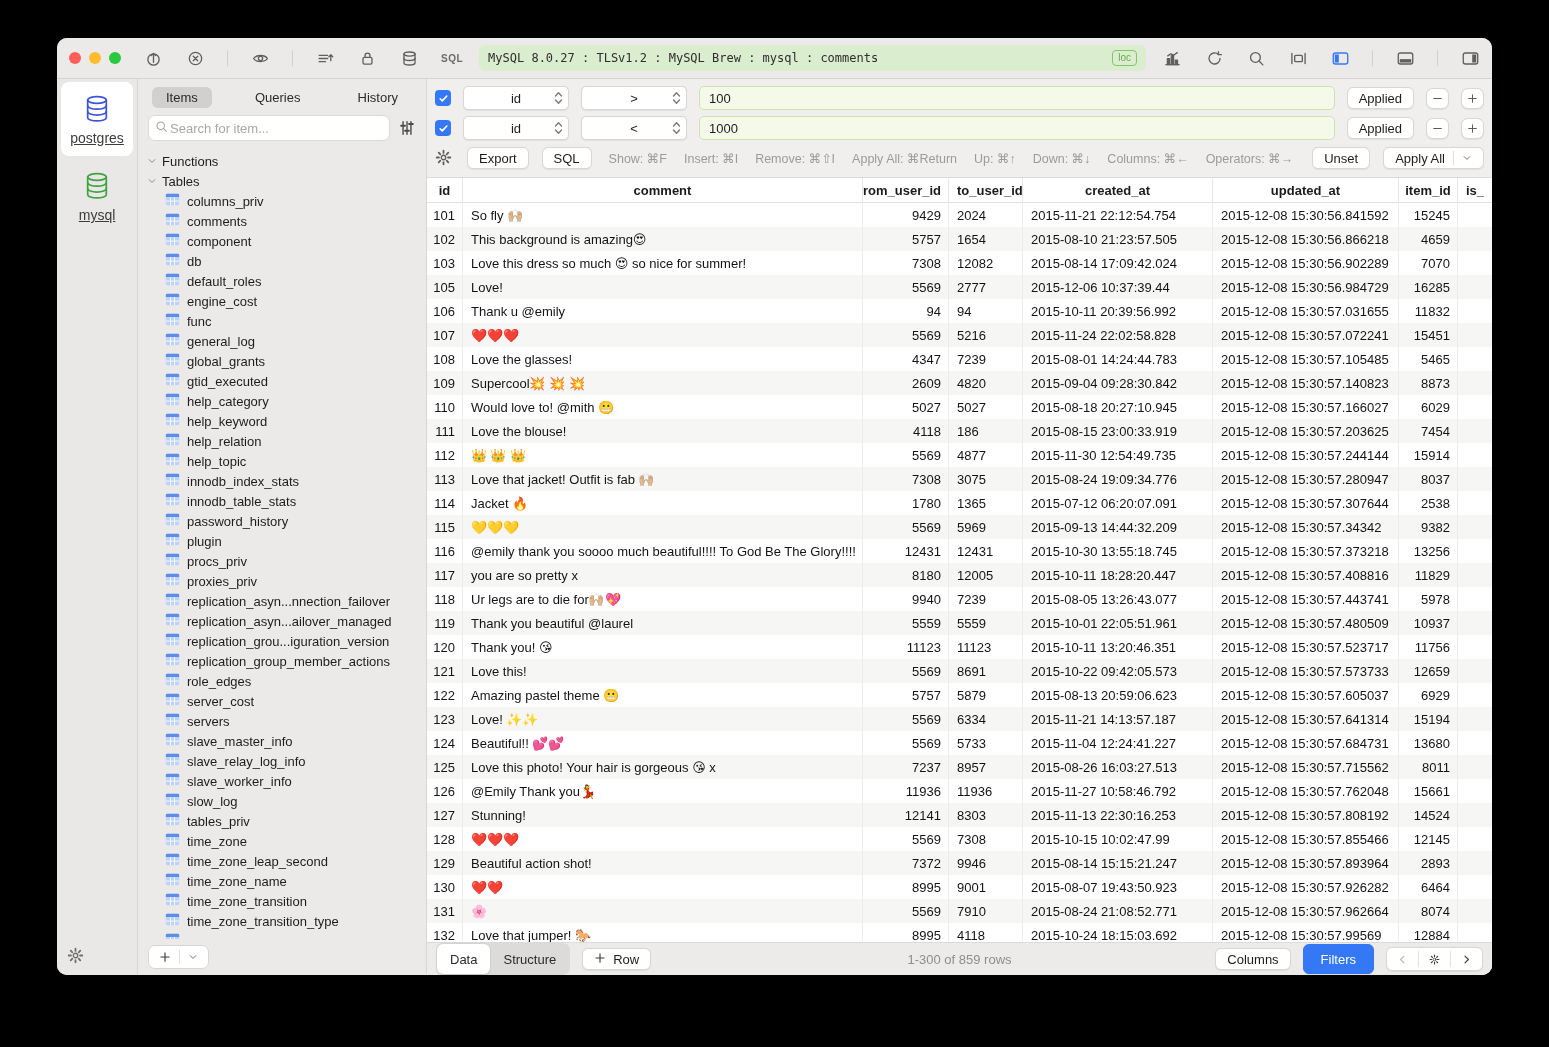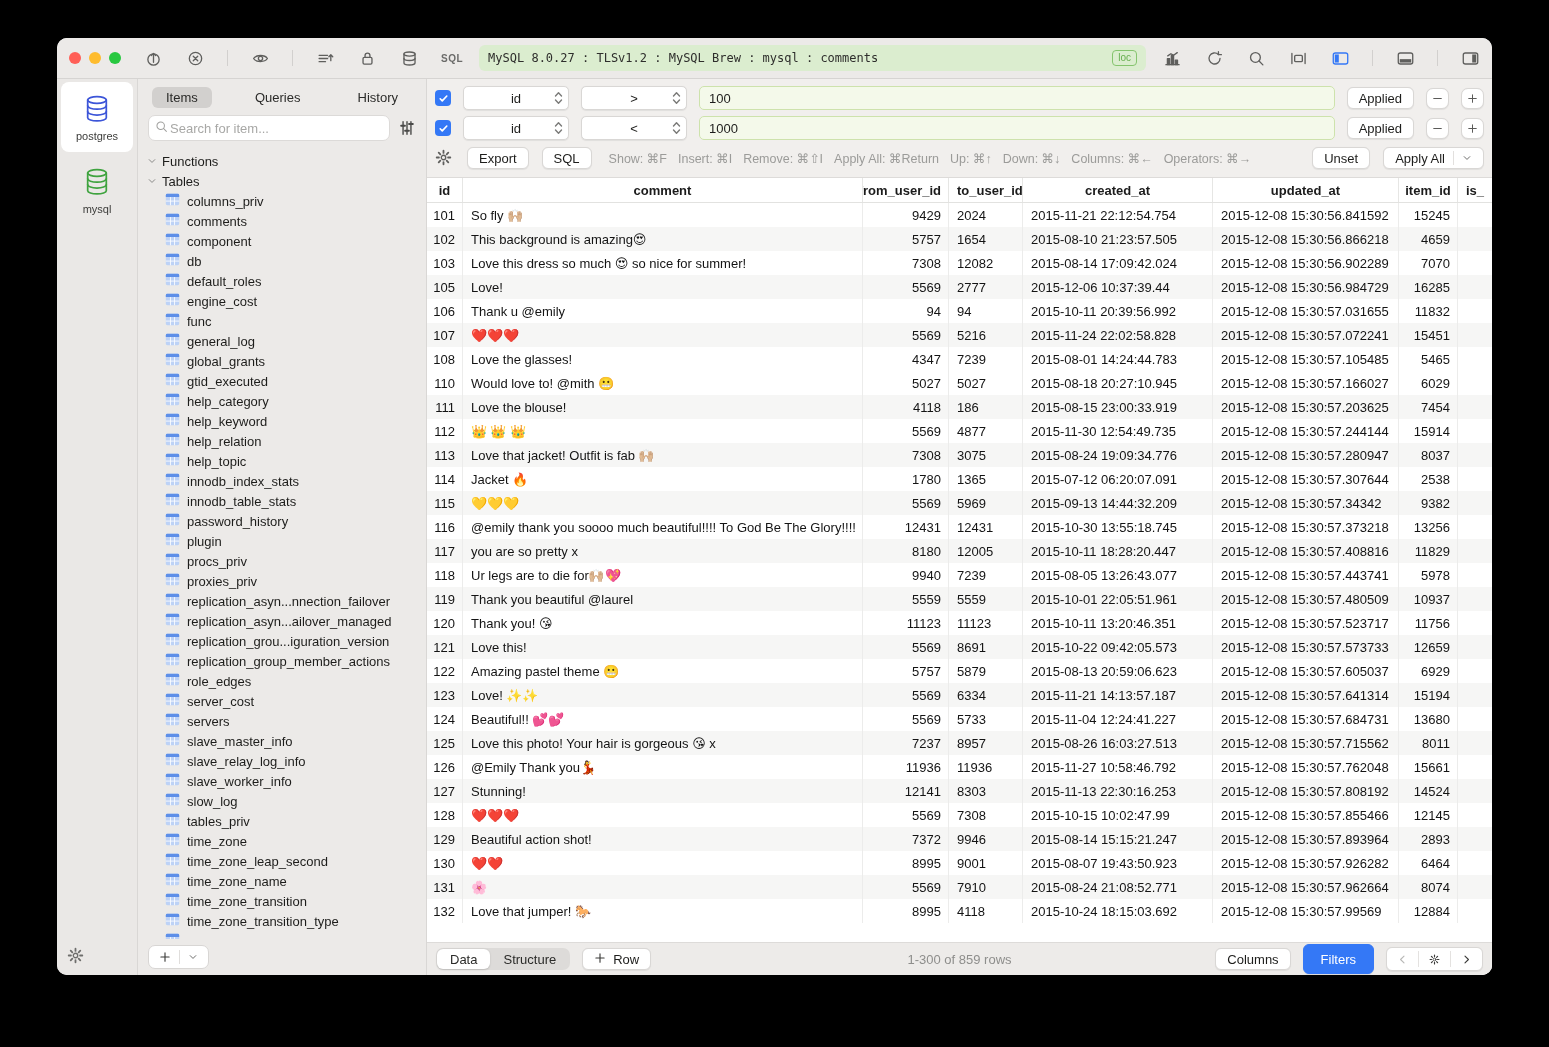--- a/index.html
+++ b/index.html
@@ -25,21 +25,21 @@
   .loc-badge{margin-left:auto;border:1px solid #85C46E;color:#67AE4F;border-radius:4px;
              font-size:10px;line-height:14px;padding:0 5px;font-family:"Liberation Sans",sans-serif;}
   
   .appbody{flex:1;display:flex;min-height:0;}
   
   .conn-strip{width:80px;min-width:80px;background:#EAE8E6;border-right:1px solid #D9D7D5;position:relative;}
   .conn-item{margin:3px 4px 0;border-radius:8px;padding:13px 0 10px;display:flex;flex-direction:column;
              align-items:center;gap:9px;cursor:default;}
   .conn-item.selected{background:#FFFFFF;}
   .conn-item .db-ic{width:26px;height:26px;}
-  .conn-label{font-size:11px;color:#3C3C3A;}
+  .conn-label{font-size:14px;color:#3C3C3A;text-decoration:underline;}
   .strip-gear{position:absolute;left:10px;bottom:10px;width:18px;height:18px;color:#6E6E6C;}
   .strip-gear svg{width:17px;height:17px;}
   
   .sidebar{width:288px;min-width:288px;background:#ECEAE8;border-right:1px solid #D9D7D5;
            display:flex;flex-direction:column;}
   .side-tabs{height:36px;display:flex;align-items:center;justify-content:space-between;padding:0 14px;}
   .side-tab{font-size:13px;color:#2B2B29;padding:3px 14px;border-radius:6px;cursor:default;}
   .side-tab.active{background:#D2D0CE;}
   .search-row{display:flex;align-items:center;gap:8px;padding:0 10px;height:26px;}
   .search-field{flex:1;height:24px;background:#fff;border:1px solid #DCDAD8;border-radius:7px;
@@ -79,40 +79,40 @@
   .fvalue{flex:1;height:22px;background:var(--filter-green);border:1px solid #CDE2AC;border-radius:5px;
           padding:0 9px;font-size:13px;color:#1d1d1b;font-family:inherit;outline:none;min-width:0;}
   .pill-btn{height:22px;background:#fff;border:1px solid #D9D7D5;border-radius:6px;display:flex;
             align-items:center;justify-content:center;font-size:13px;color:#1d1d1b;padding:0 11px;
             box-shadow:0 .5px 1px rgba(0,0,0,.07);white-space:nowrap;flex:none;}
   .round-sm{width:23px;height:21px;padding:0;border-radius:7px;color:#5A5A58;}
   .round-sm svg{width:11px;height:11px;}
   .filter-toolbar{display:flex;align-items:center;gap:13px;height:22px;}
   .ft-gear{width:18px;height:18px;color:#5F5F5D;margin-right:1px;}
   .ft-gear svg{width:17px;height:17px;}
-  .shortcuts{display:flex;gap:11px;color:#9B9B99;font-size:12.5px;white-space:nowrap;overflow:hidden;
+  .shortcuts{display:flex;gap:17px;color:#9B9B99;font-size:12.5px;white-space:nowrap;overflow:hidden;
              flex:1;margin-left:4px;}
   .applyall .sep{width:1px;height:14px;background:#E2E0DE;margin:0 8px;}
   .applyall svg{width:10px;height:10px;color:#6E6E6C;}
   
   .gridwrap{flex:1;overflow:hidden;min-height:0;}
   .grid-row{display:grid;grid-template-columns:36px 400px 86px 74px 190px 186px 59px minmax(28px,1fr);
             height:24px;align-items:stretch;font-size:13px;color:#141414;}
   .grid-row.header{font-weight:700;border-bottom:1px solid #E2E2E0;color:#1b1b1b;}
   .grid-row.alt{background:#F6F6F5;}
   .cell{display:flex;align-items:center;overflow:hidden;white-space:nowrap;border-right:1px solid #ECECEB;}
   .header .cell{border-right:1px solid #E6E6E4;}
   .cell:last-child{border-right:none;}
   .al-r{justify-content:flex-end;padding-right:7px;}
   .al-l{padding-left:8px;}
   .al-c{justify-content:center;}
   
   .statusbar{height:32px;min-height:32px;background:#EDEBE9;border-top:1px solid #DDDBD9;display:flex;
              align-items:center;padding:0 9px;position:relative;}
-  .segmented{background:#DDDBD9;border-radius:7px;padding:1px;display:flex;height:22px;box-sizing:border-box;}
+  .segmented{background:#DDDBD9;border-radius:7px;padding:1px;display:flex;height:32px;box-sizing:border-box;}
   .segment{padding:0 13px;display:flex;align-items:center;font-size:13px;color:#2B2B29;border-radius:6px;}
   .segment.active{background:#fff;box-shadow:0 .5px 2px rgba(0,0,0,.15);}
   .rowbtn{margin-left:12px;gap:7px;}
   .rowbtn svg{width:12px;height:12px;color:#3A3A38;}
   .rowcount{position:absolute;left:0;right:0;text-align:center;font-size:13px;color:#8E8E8C;pointer-events:none;}
   .sb-right{margin-left:auto;display:flex;align-items:center;gap:12px;}
   .filters-btn{background:var(--accent);border-color:var(--accent);color:#fff;padding:14px 17px;}
   .navgroup{padding:0;display:flex;align-items:stretch;}
   .navgroup .seg{display:flex;align-items:center;padding:0 10px;}
   .navgroup .sep{width:1px;background:#E4E2E0;margin:3px 0;}
@@ -774,20 +774,30 @@
           <div class="grid-row">
             <div class="cell al-r">108</div>
             <div class="cell al-l">Love the glasses!</div>
             <div class="cell al-r">4347</div>
             <div class="cell al-l">7239</div>
             <div class="cell al-l">2015-08-01 14:24:44.783</div>
             <div class="cell al-l">2015-12-08 15:30:57.105485</div>
             <div class="cell al-r">5465</div>
             <div class="cell al-l"></div>
           </div>
+          <div class="grid-row alt">
+            <div class="cell al-r">109</div>
+            <div class="cell al-l">Supercool💥 💥 💥</div>
+            <div class="cell al-r">2609</div>
+            <div class="cell al-l">4820</div>
+            <div class="cell al-l">2015-09-04 09:28:30.842</div>
+            <div class="cell al-l">2015-12-08 15:30:57.140823</div>
+            <div class="cell al-r">8873</div>
+            <div class="cell al-l"></div>
+          </div>
           <div class="grid-row">
             <div class="cell al-r">110</div>
             <div class="cell al-l">Would love to! @mith 😬</div>
             <div class="cell al-r">5027</div>
             <div class="cell al-l">5027</div>
             <div class="cell al-l">2015-08-18 20:27:10.945</div>
             <div class="cell al-l">2015-12-08 15:30:57.166027</div>
             <div class="cell al-r">6029</div>
             <div class="cell al-l"></div>
           </div>

